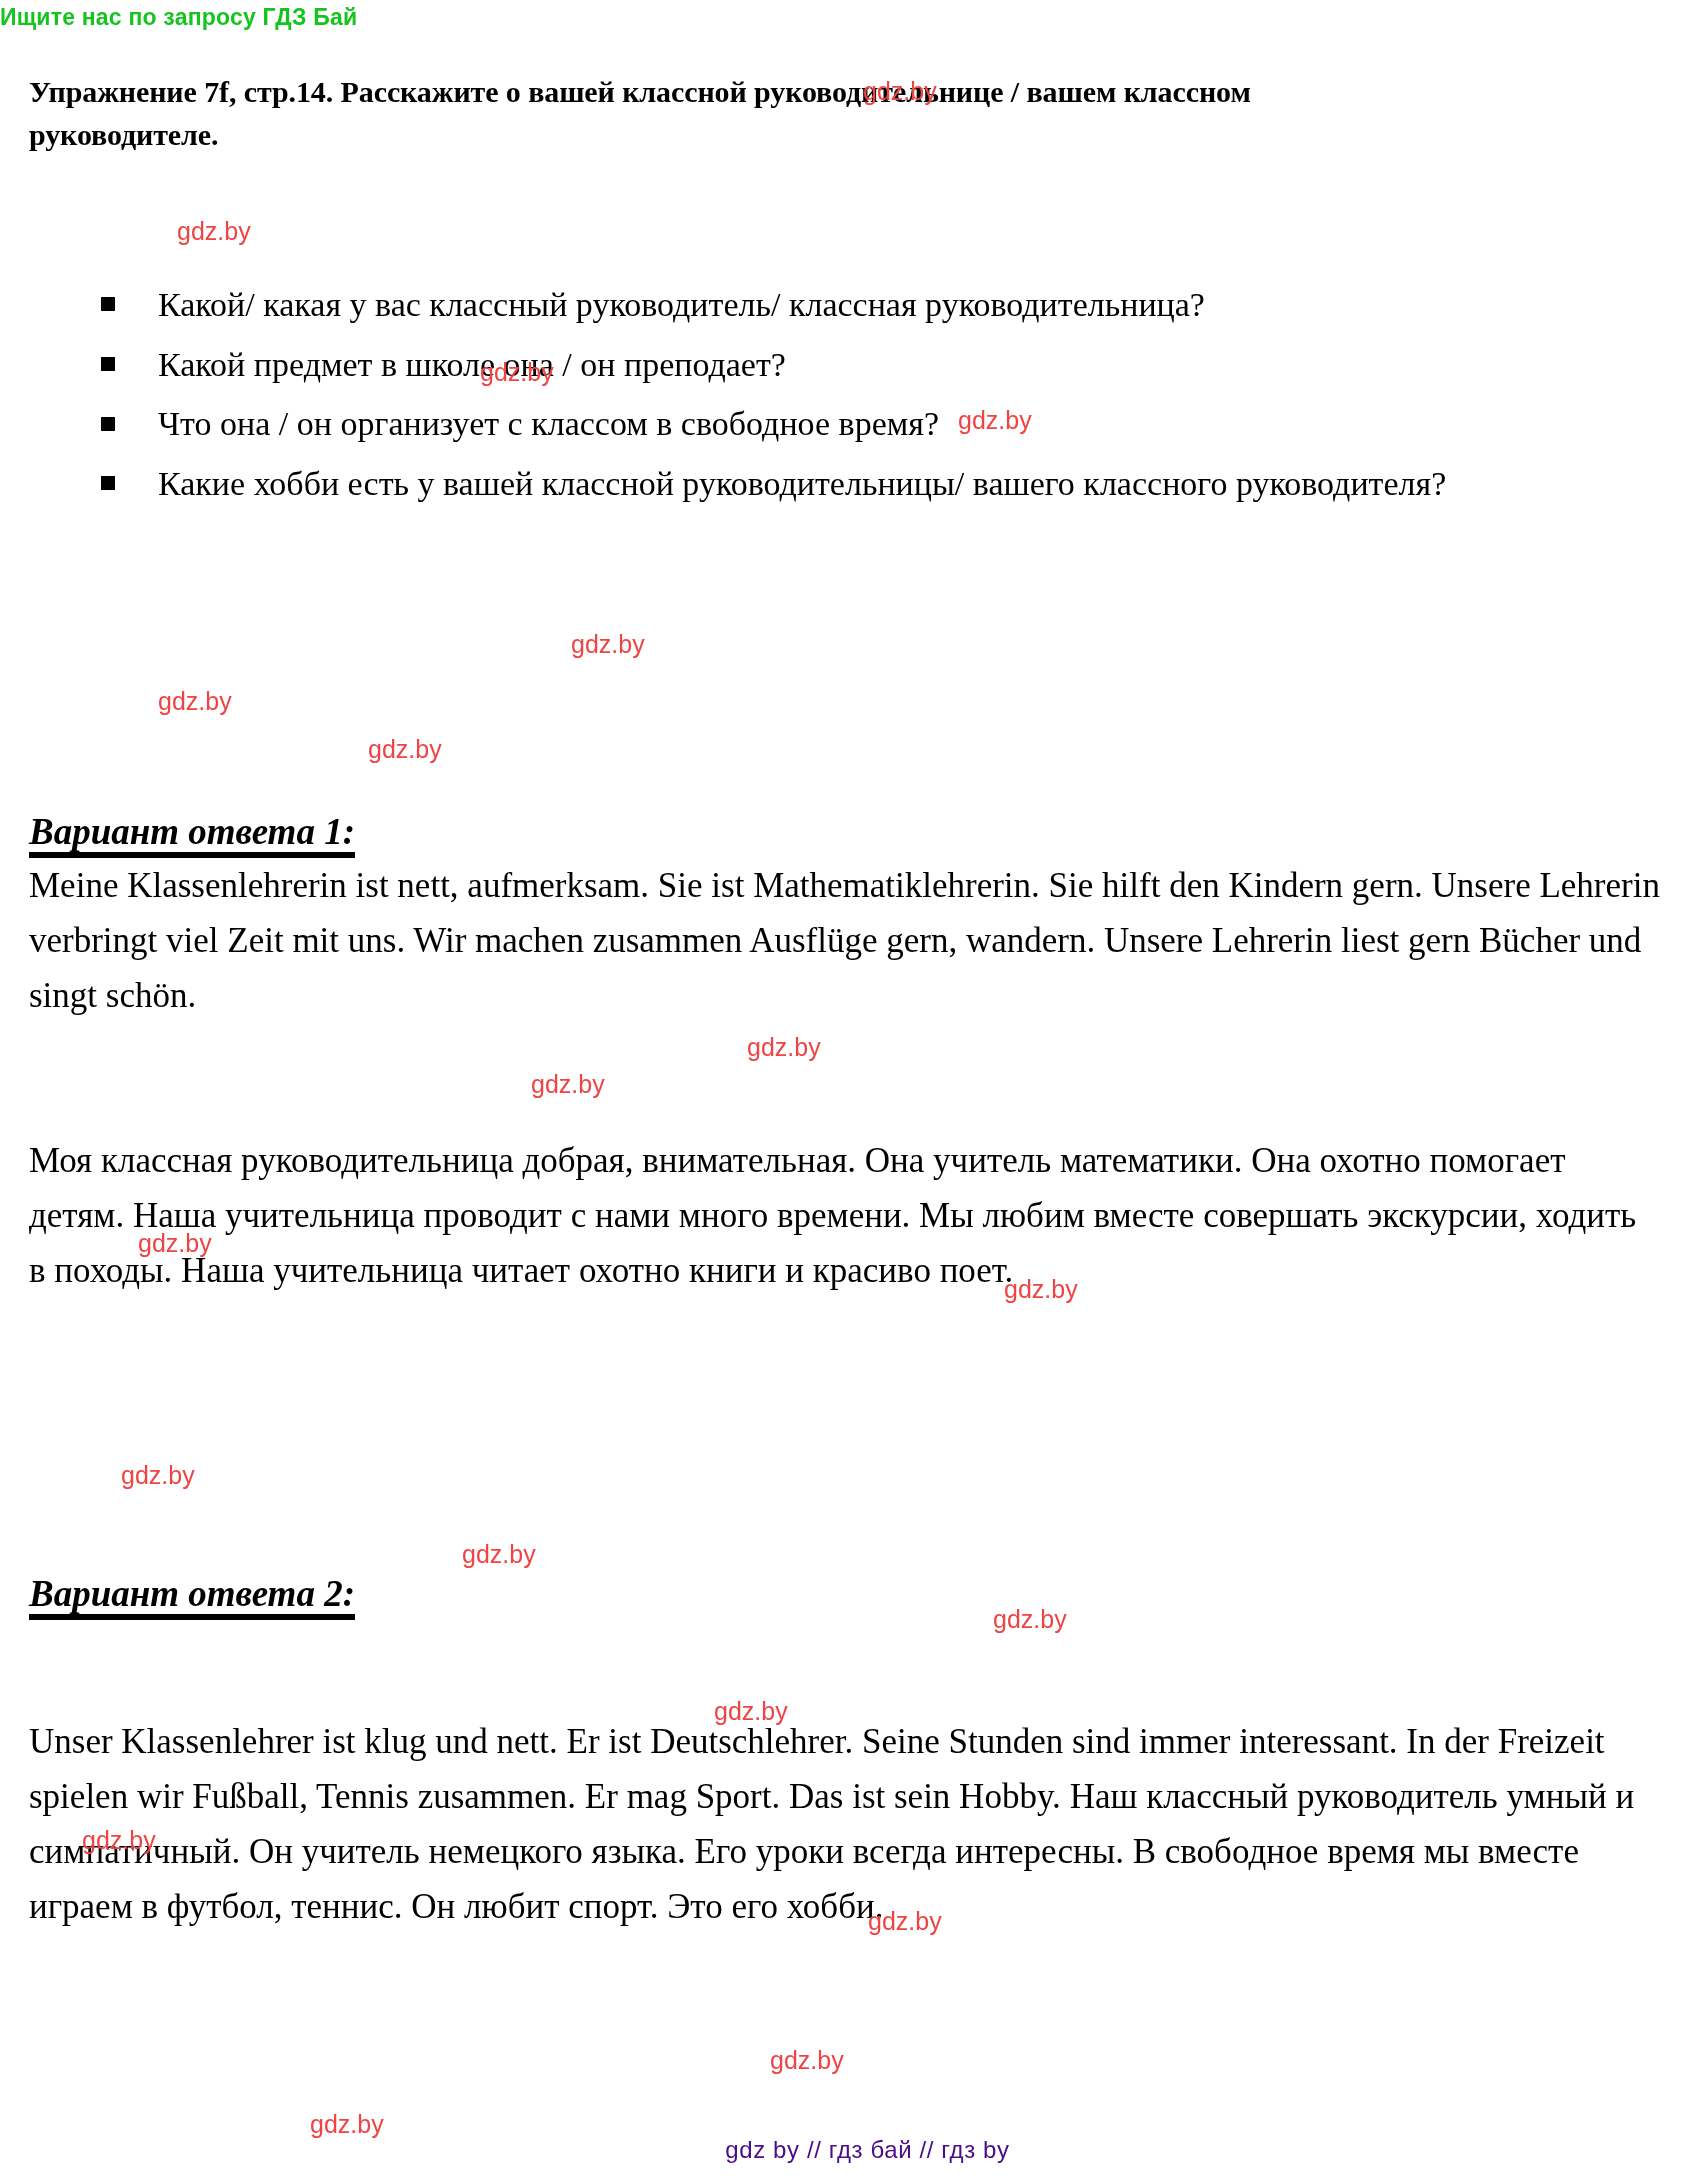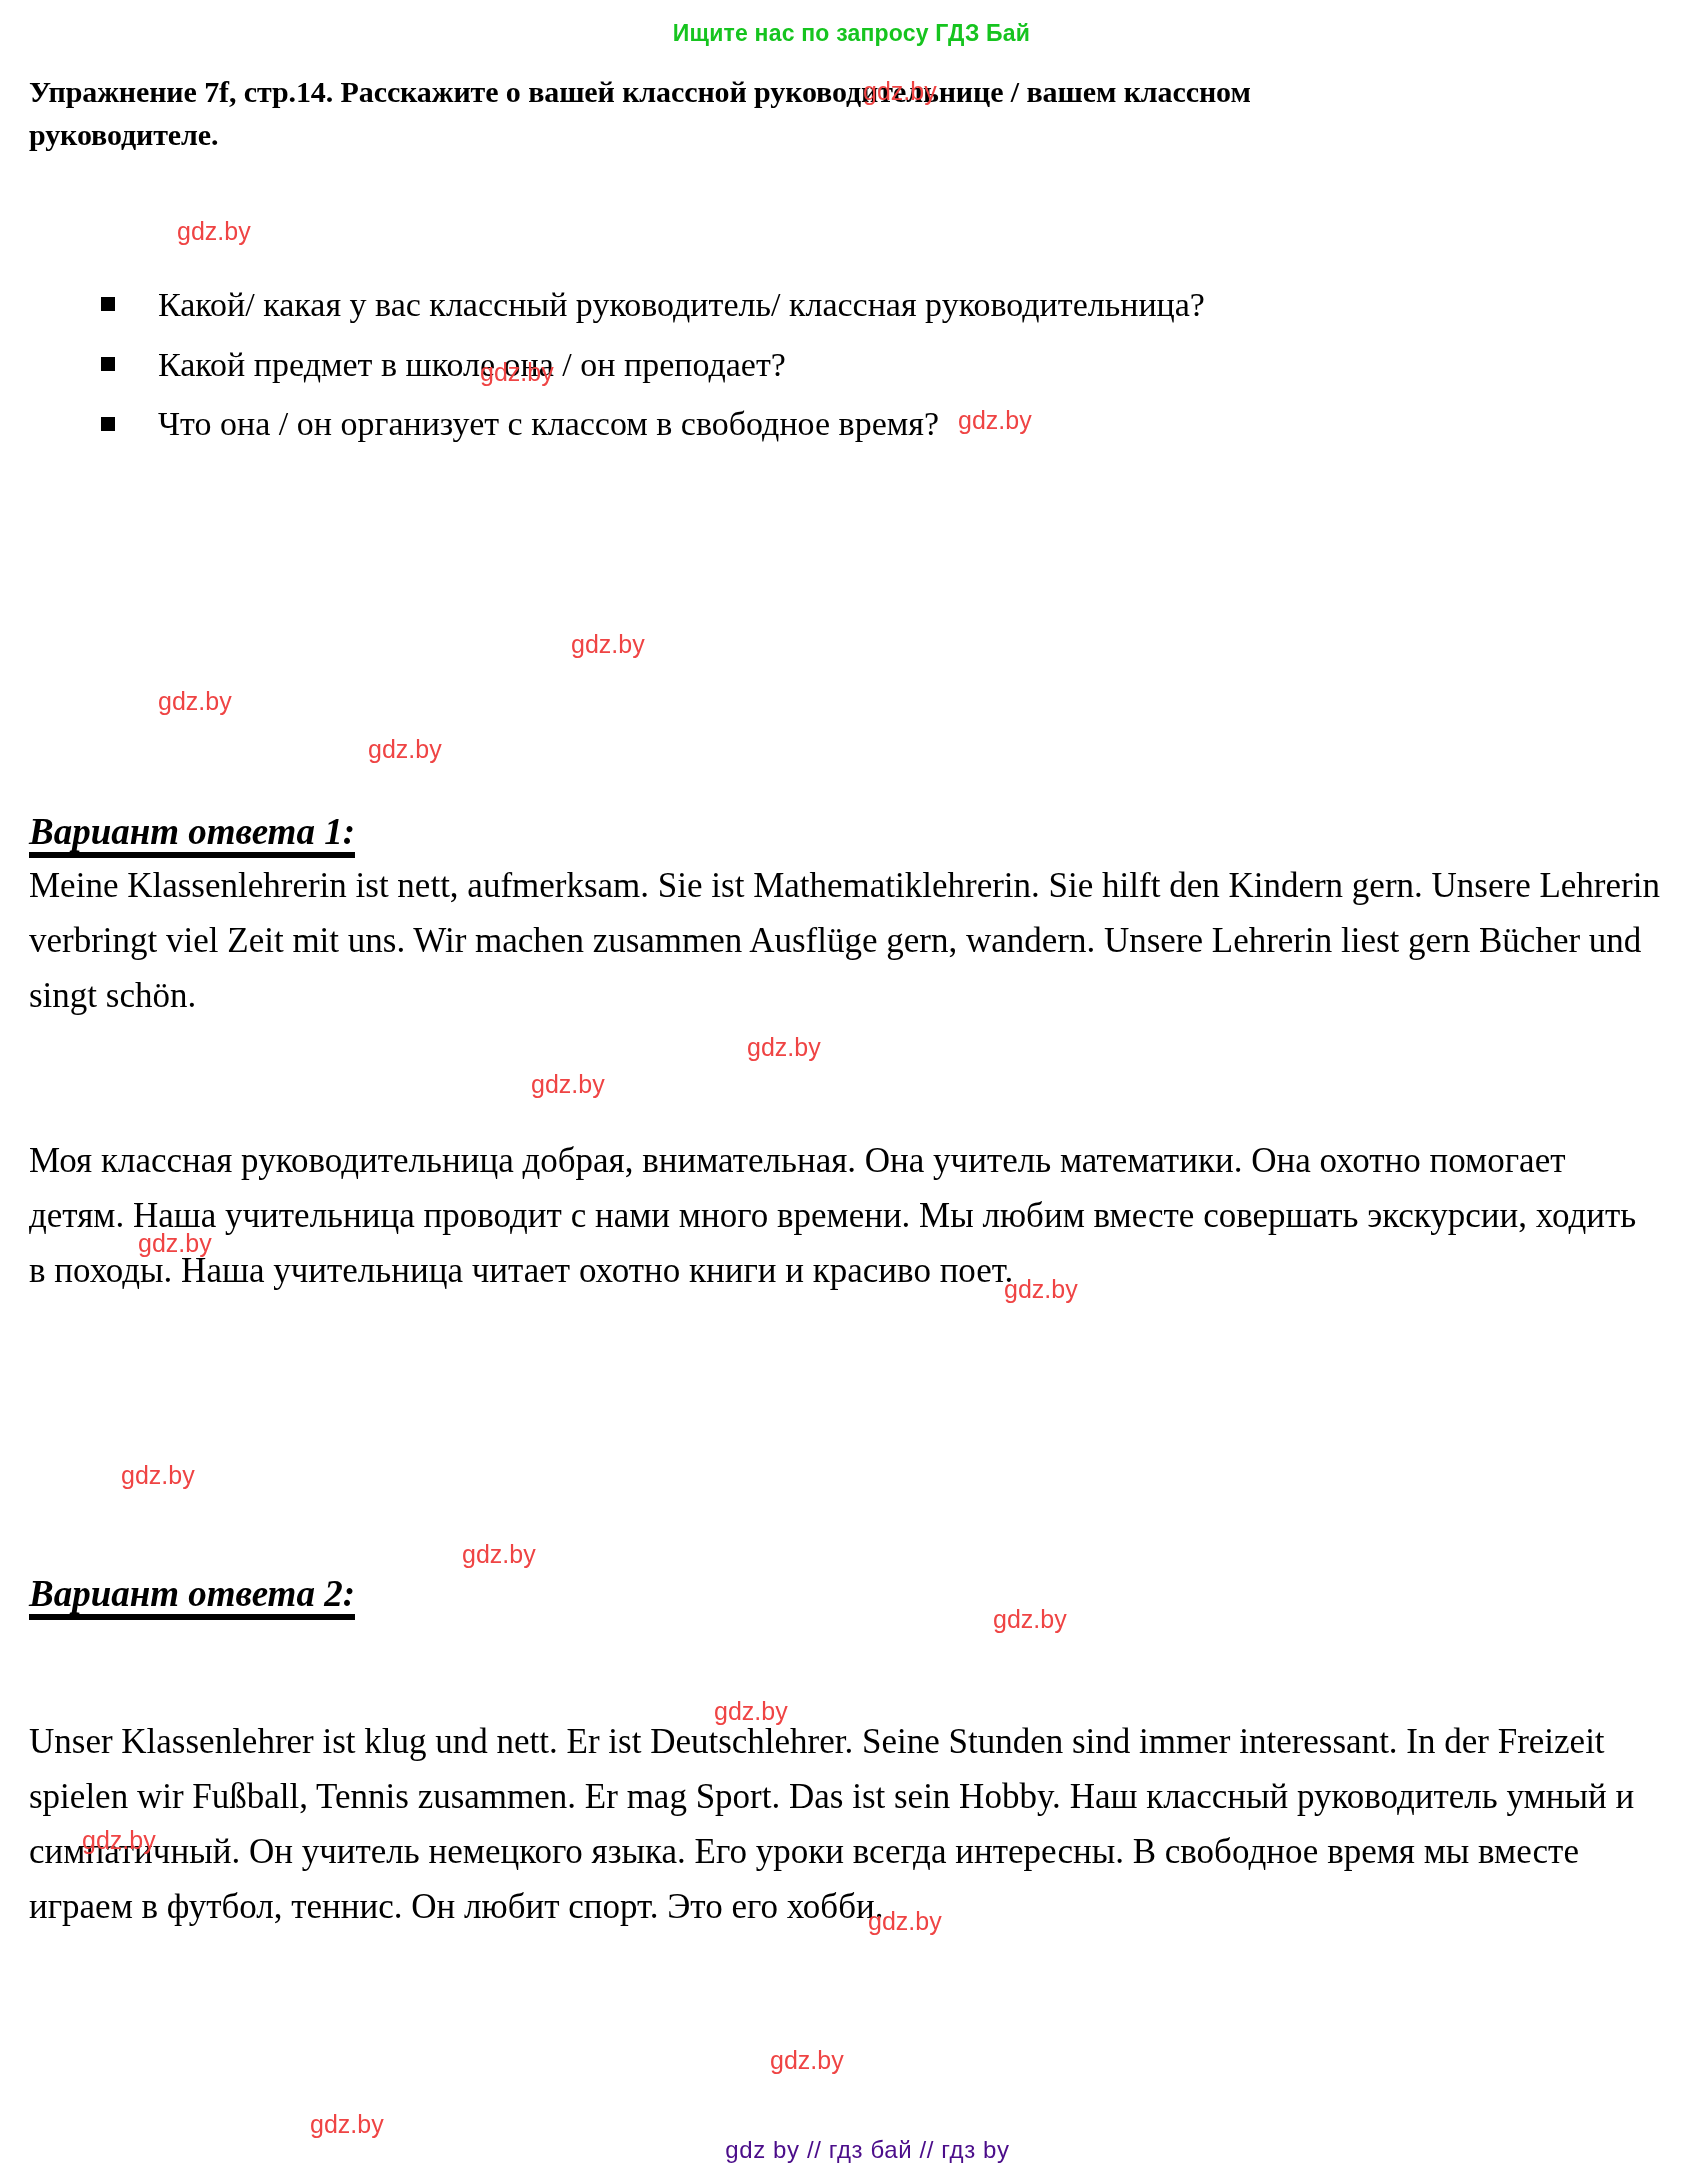--- a/index.html
+++ b/index.html
@@ -28,22 +28,20 @@
 
   
   .promo-bar {
     position: absolute;
     top: 0;
     left: 0;
     width: 1703px;
     height: 35px;
     display: flex;
     align-items: center;
-    justify-content: center;
-    margin-top: 16px;
   }
   .promo-text {
     color: #16c41f;
     font-family: "Liberation Sans", "DejaVu Sans", sans-serif;
     font-size: 23px;
     font-weight: 700;
     letter-spacing: 0.2px;
     white-space: nowrap;
   }
 
@@ -155,20 +153,24 @@
       <span class="sq-bullet"></span>
       <span>Какой/ какая у вас классный руководитель/ классная руководительница?</span>
     </li>
     <li class="question-item">
       <span class="sq-bullet"></span>
       <span>Какой предмет в школе она / он преподает?</span>
     </li>
     <li class="question-item">
       <span class="sq-bullet"></span>
       <span>Что она / он организует с классом в свободное время?</span>
+    </li>
+    <li class="question-item">
+      <span class="sq-bullet"></span>
+      <span>Какие хобби есть у вашей классной руководительницы/ вашего классного руководителя?</span>
     </li>
   </ul>
 
   <div class="answer-heading" id="heading-1">Вариант ответа 1:</div>
 
   <div class="answer-body" id="body-1a">
     <p>Meine Klassenlehrerin  ist nett, aufmerksam. Sie ist Mathematiklehrerin. Sie hilft den Kindern gern. Unsere Lehrerin verbringt viel Zeit mit uns. Wir machen zusammen Ausflüge gern, wandern. Unsere Lehrerin liest gern Bücher und singt schön.</p>
   </div>
 
   <div class="answer-body" id="body-1b">

